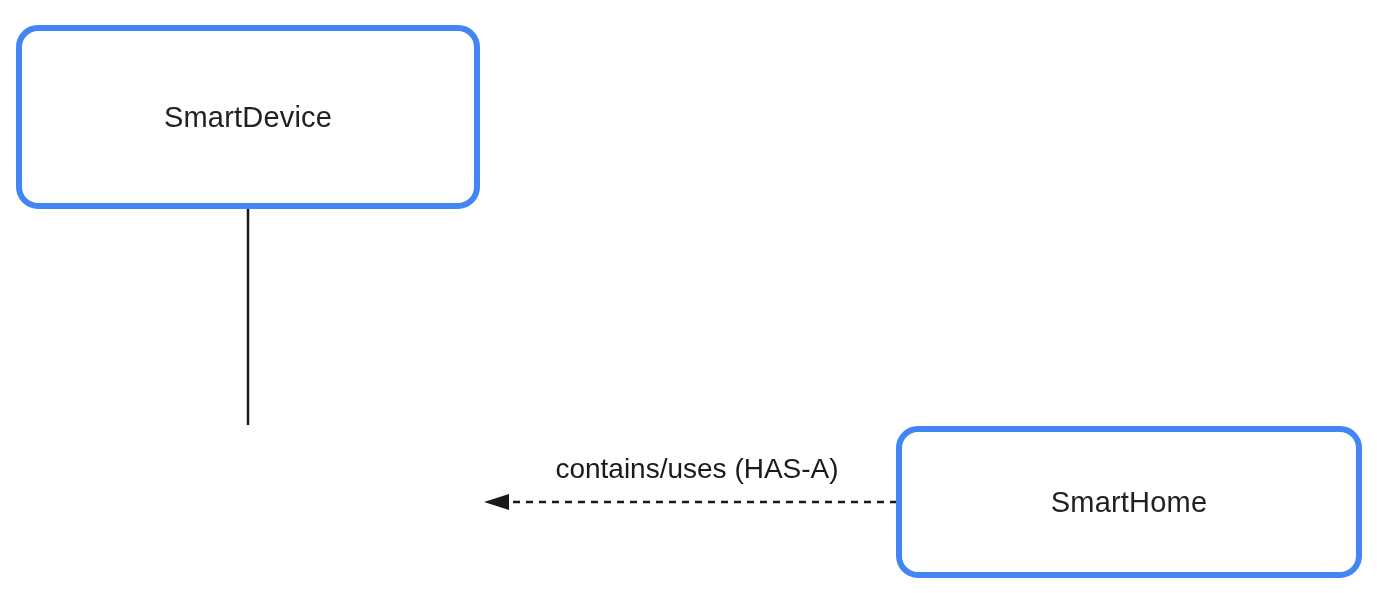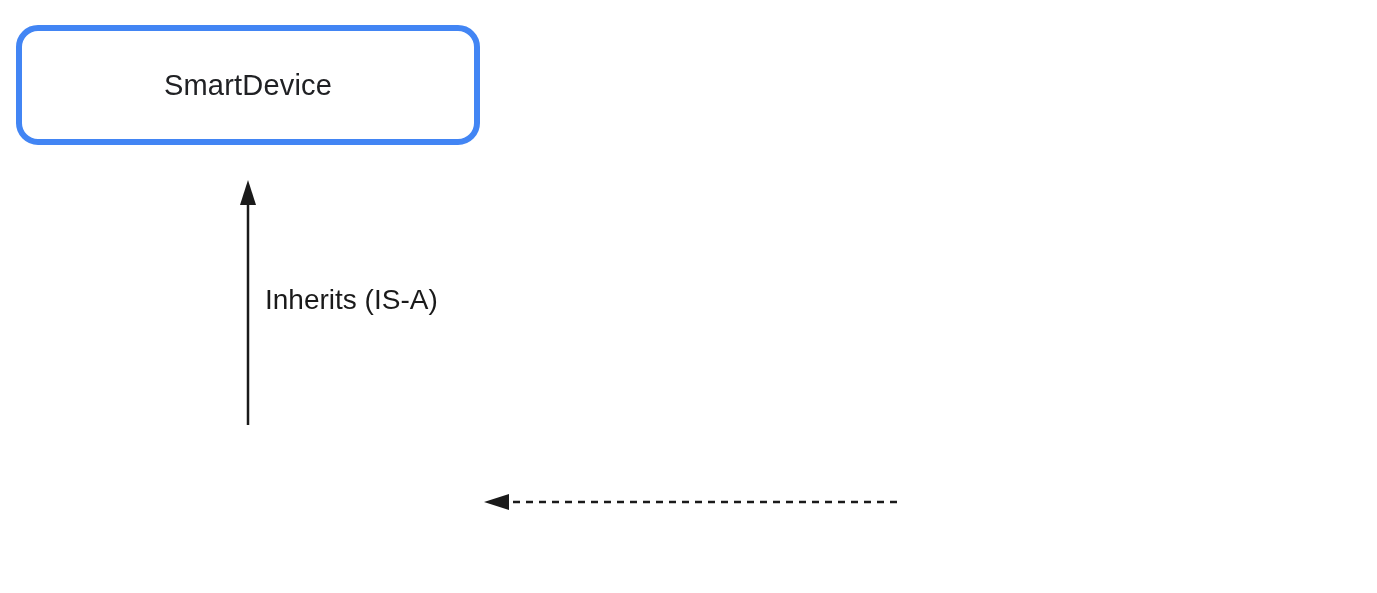--- a/index.html
+++ b/index.html
@@ -33,21 +33,21 @@
     align-items: center;
     justify-content: center;
   }
   .node-label {
     font-size: 29px;
     font-weight: 500;
     color: #202124;
     letter-spacing: 0.2px;
     white-space: nowrap;
   }
-  .node-smart-device   { left: 16px;  top: 25px;  width: 464px; height: 120px; }
+  .node-smart-device   { left: 16px;  top: 25px;  width: 464px; height: 184px; }
   .node-smart-tv       { left: 16px;  top: 425px; width: 464px; height: 153px; }
   .node-smart-home     { left: 896px; top: 426px; width: 466px; height: 152px; }
 
   .edge-label {
     position: absolute;
     font-size: 28px;
     color: #1a1a1a;
     white-space: nowrap;
   }
   .label-is-a  { left: 265px; top: 284px; }
@@ -69,17 +69,20 @@
 
     <line class="dashed-line" x1="897" y1="502" x2="505" y2="502"></line>
     <polygon class="arrowhead" points="484,502 509,494 509,510"></polygon>
   </svg>
 
   <div class="node node-smart-device">
     <span class="node-label">SmartDevice</span>
   </div>
 
 
+  <div class="node node-smart-home">
+    <span class="node-label">SmartHome</span>
+  </div>
 
-  <div class="edge-label label-is-a">Inherits (IS-A)</div>
 
+  <div class="edge-label label-has-a">contains/uses (HAS-A)</div>
 
 </div>
 
 </body></html>

